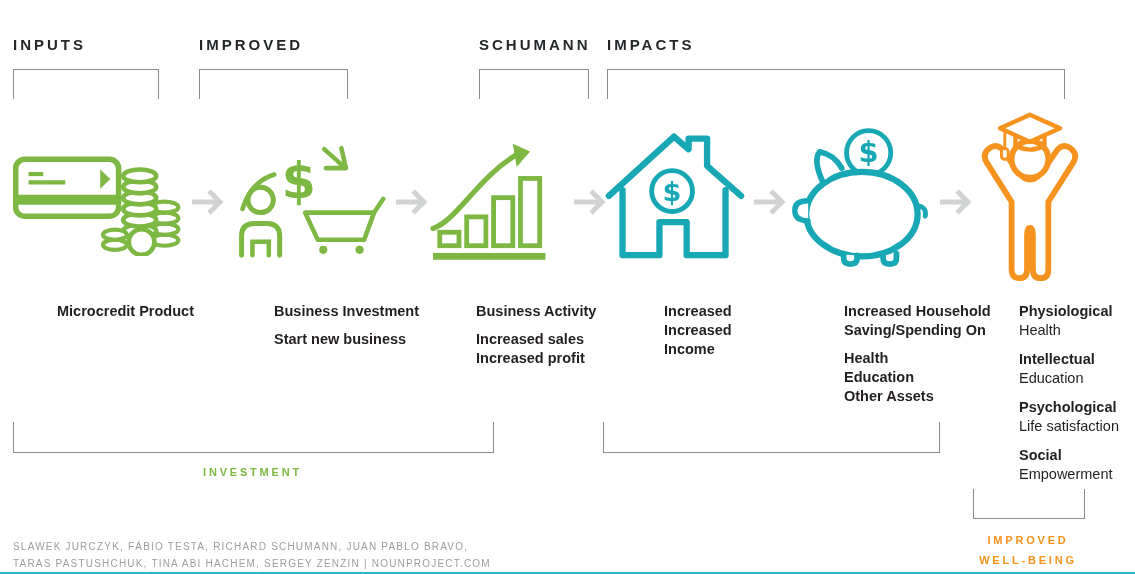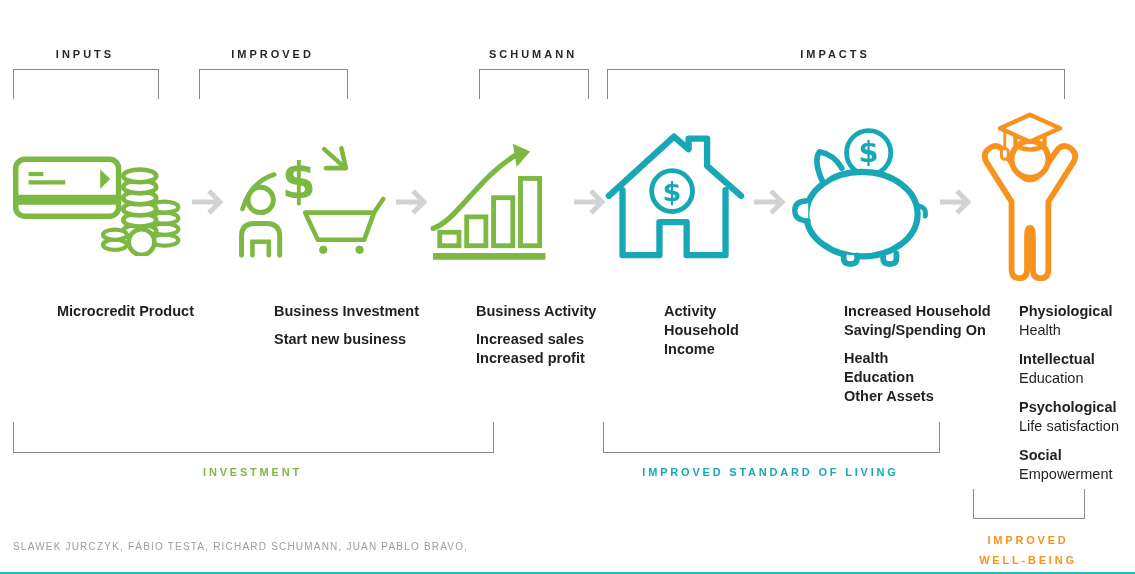--- a/index.html
+++ b/index.html
@@ -3,21 +3,21 @@
 <meta charset="utf-8">
 <style>
   html,body{margin:0;padding:0;background:#ffffff;}
   .canvas{
     position:relative;width:1135px;height:574px;background:#ffffff;
     font-family:"Liberation Sans",sans-serif;color:#26282a;overflow:hidden;
   }
   .fig-title{position:absolute;left:13px;top:8px;font-size:14px;letter-spacing:1.3px;color:#231f20;white-space:nowrap;}
   .fig-title .fig-num{font-weight:800;}
   .fig-title .fig-rest{font-weight:400;margin-left:6px;}
-  .stage-header{position:absolute;top:48px;text-align:center;font-size:11px;font-weight:700;letter-spacing:3px;color:#25282a;}
+  .stage-header{position:absolute;top:36px;font-size:15px;font-weight:700;letter-spacing:3px;color:#25282a;}
   .bracket-top{position:absolute;top:69px;height:29px;border:1.5px solid #8a8c8f;border-bottom:none;}
   .bracket-bottom{position:absolute;border:1.5px solid #8a8c8f;border-top:none;}
   .icon{position:absolute;}
   .flow-arrow{position:absolute;top:188px;}
   .step{position:absolute;top:302px;margin-left:44px;}
   .step-title{font-weight:700;font-size:14.5px;line-height:19px;color:#231f20;}
   .step-details{margin-top:9px;font-size:14.5px;line-height:19px;color:#231f20;font-weight:700;}
   .pair{margin-bottom:10px;}
   .pair .desc{font-weight:400;font-size:14.5px;line-height:19px;color:#231f20;}
   .phase-label{position:absolute;text-align:center;font-size:11px;font-weight:700;letter-spacing:2.8px;line-height:20px;}
@@ -171,21 +171,21 @@
 
   <div class="step" style="left:432px;width:160px;">
     <div class="step-title">Business Activity</div>
     <div class="step-details">
       <div>Increased sales</div>
       <div>Increased profit</div>
     </div>
   </div>
 
   <div class="step" style="left:620px;width:110px;">
-    <div class="step-title">Activity Household Income</div>
+    <div class="step-title">Increased Increased Income</div>
   </div>
 
   <div class="step" style="left:800px;width:160px;">
     <div class="step-title">Increased Household Saving/Spending On</div>
     <div class="step-details">
       <div>Health</div>
       <div>Education</div>
       <div>Other Assets</div>
     </div>
   </div>
@@ -207,22 +207,22 @@
       <div class="step-title">Social</div>
       <div class="desc">Empowerment</div>
     </div>
   </div>
 
   <div class="bracket-bottom" style="left:13px;top:422px;width:479px;height:30px;"></div>
   <div class="bracket-bottom" style="left:603px;top:422px;width:335px;height:30px;"></div>
   <div class="bracket-bottom" style="left:973px;top:489px;width:110px;height:29px;"></div>
 
   <div class="phase-label phase-green" style="left:13px;top:462px;width:479px;">INVESTMENT</div>
-  <div class="phase-label phase-teal" style="left:603px;top:462px;width:335px;">IMPROVED STANDARD OF LIVING</div>
   <div class="phase-label phase-orange" style="left:968px;top:530px;width:120px;">IMPROVED WELL-BEING</div>
 
   <div class="credits">
     <div>SLAWEK JURCZYK, FÁBIO TESTA, RICHARD SCHUMANN, JUAN PABLO BRAVO,</div>
+    <div>TARAS PASTUSHCHUK, TINA ABI HACHEM, SERGEY ZENZIN | NOUNPROJECT.COM</div>
   </div>
 
   <div class="bottom-rule"></div>
 
 </div>
 
 </body></html>

